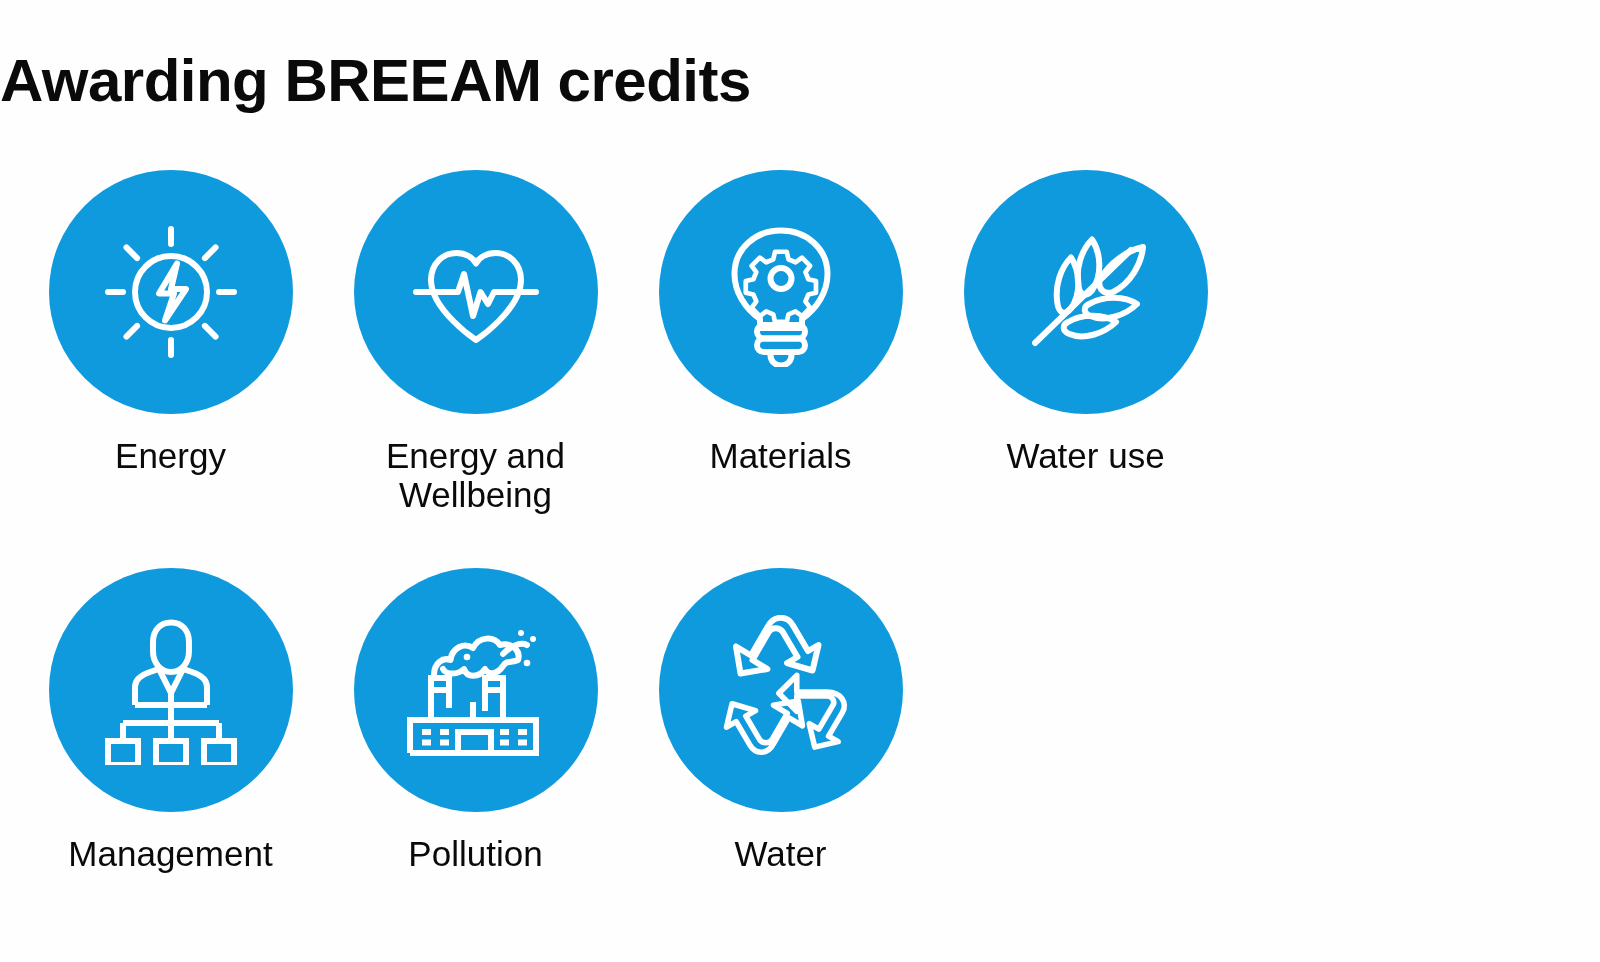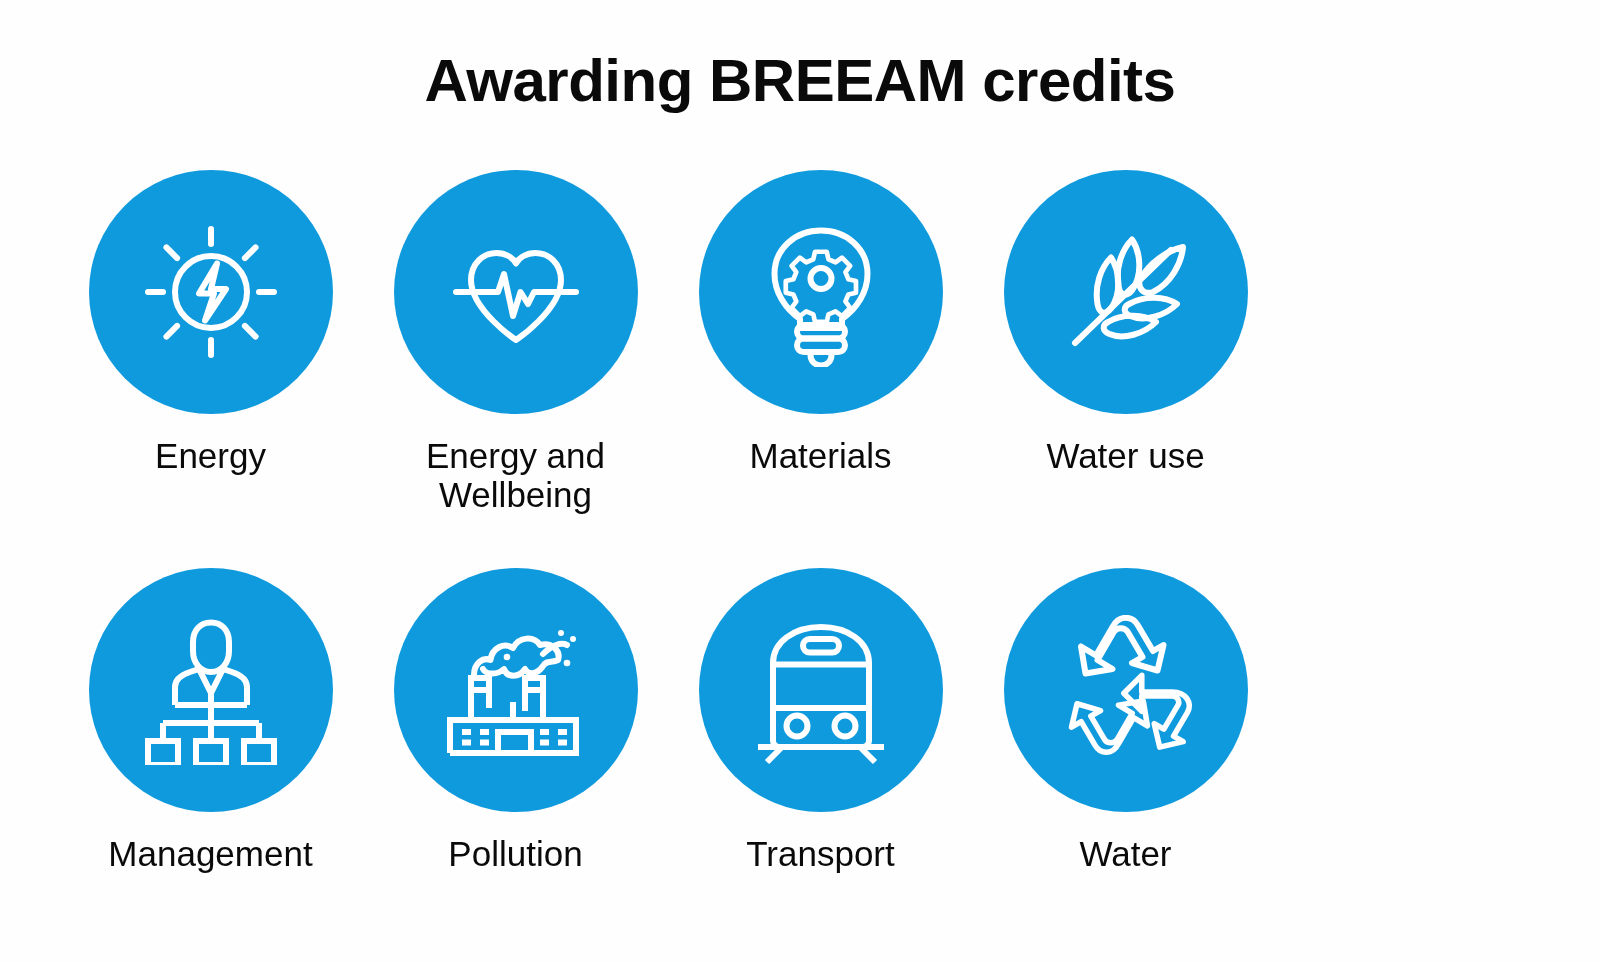--- a/index.html
+++ b/index.html
@@ -18,34 +18,32 @@
     position: relative;
     width: 1600px;
     height: 962px;
     background: #fefefe;
   }
   .page-title {
     position: absolute;
     top: 48px;
     left: 0;
     width: 1600px;
-    text-align: center;
     font-size: 60px;
     font-weight: bold;
     letter-spacing: -0.5px;
     color: #0a0a0a;
     font-family: "Liberation Sans", sans-serif;
     line-height: 1.1;
   }
   .grid {
     position: absolute;
     top: 170px;
     left: 0;
     width: 1472px;
-    padding-left: 40px;
   }
   .row {
     display: flex;
     flex-direction: row;
     justify-content: flex-start;
     align-items: flex-start;
     width: 1600px;
   }
   .row-1 { height: 398px; }
   .row-2 { margin-top: 0px; align-items: flex-end; }
@@ -215,36 +213,20 @@
             <path class="icon-stroke" d="M 68 26 C 74 20 80 18 84 20"></path>
             <circle cx="88" cy="16" r="2" fill="#ffffff"></circle>
             <circle cx="80" cy="12" r="2" fill="#ffffff"></circle>
             <circle cx="84" cy="32" r="2.2" fill="#ffffff"></circle>
             <circle cx="44" cy="28" r="2.2" fill="#ffffff"></circle>
           </svg>
         </div>
         <div class="label">Pollution</div>
       </div>
 
-      <div class="cell">
-        <div class="circle" style="background: rgb(15, 154, 222);">
-          <svg viewBox="0 0 100 100">
-            <path class="icon-stroke" d="M 18 84 L 18 32 C 18 18 32 8 50 8 C 68 8 82 18 82 32 L 82 84 C 82 86 80 88 78 88 L 22 88 C 20 88 18 86 18 84 Z"></path>
-            <rect class="icon-stroke" x="38" y="16" width="24" height="9" rx="4.5"></rect>
-            <line class="icon-stroke-sq" x1="18" y1="33" x2="82" y2="33"></line>
-            <line class="icon-stroke-sq" x1="18" y1="62" x2="82" y2="62"></line>
-            <circle class="icon-stroke" cx="34" cy="74" r="7"></circle>
-            <circle class="icon-stroke" cx="66" cy="74" r="7"></circle>
-            <line class="icon-stroke-sq" x1="8" y1="88" x2="92" y2="88"></line>
-            <line class="icon-stroke-sq" x1="24" y1="88" x2="14" y2="98"></line>
-            <line class="icon-stroke-sq" x1="76" y1="88" x2="86" y2="98"></line>
-          </svg>
-        </div>
-        <div class="label">Transport</div>
-      </div>
 
       <div class="cell">
         <div class="circle" style="background: rgb(15, 154, 222);">
           <svg viewBox="0 0 100 100">
             <path class="icon-stroke" d="M 41 8 L 30 27 L 20 21 L 23 39 L 41 36 L 31 30 L 42 11 C 44 8 49 8 51 11 L 61 28 L 54 32 L 71 37 L 75 20 L 68 24 L 58 7 C 54 0 45 0 41 8 Z"></path>
             <path class="icon-stroke" d="M 95 55 L 73 55 L 73 43 L 60 56 L 73 69 L 73 58 L 95 58 C 99 58 101 62 99 65 L 89 82 L 82 78 L 86 95 L 103 91 L 96 87 L 106 70 C 110 63 105 55 95 55 Z" transform="translate(-14,-3) scale(0.92) translate(8,4)"></path>
             <path class="icon-stroke" d="M 34 96 L 45 77 L 55 83 L 52 65 L 34 68 L 44 74 L 33 93 C 31 96 26 96 24 93 L 14 76 L 21 72 L 4 67 L 0 84 L 7 80 L 17 97 C 21 104 30 104 34 96 Z" transform="translate(10,-8) scale(0.92) translate(4,6)"></path>
           </svg>
         </div>
         <div class="label">Water</div>

